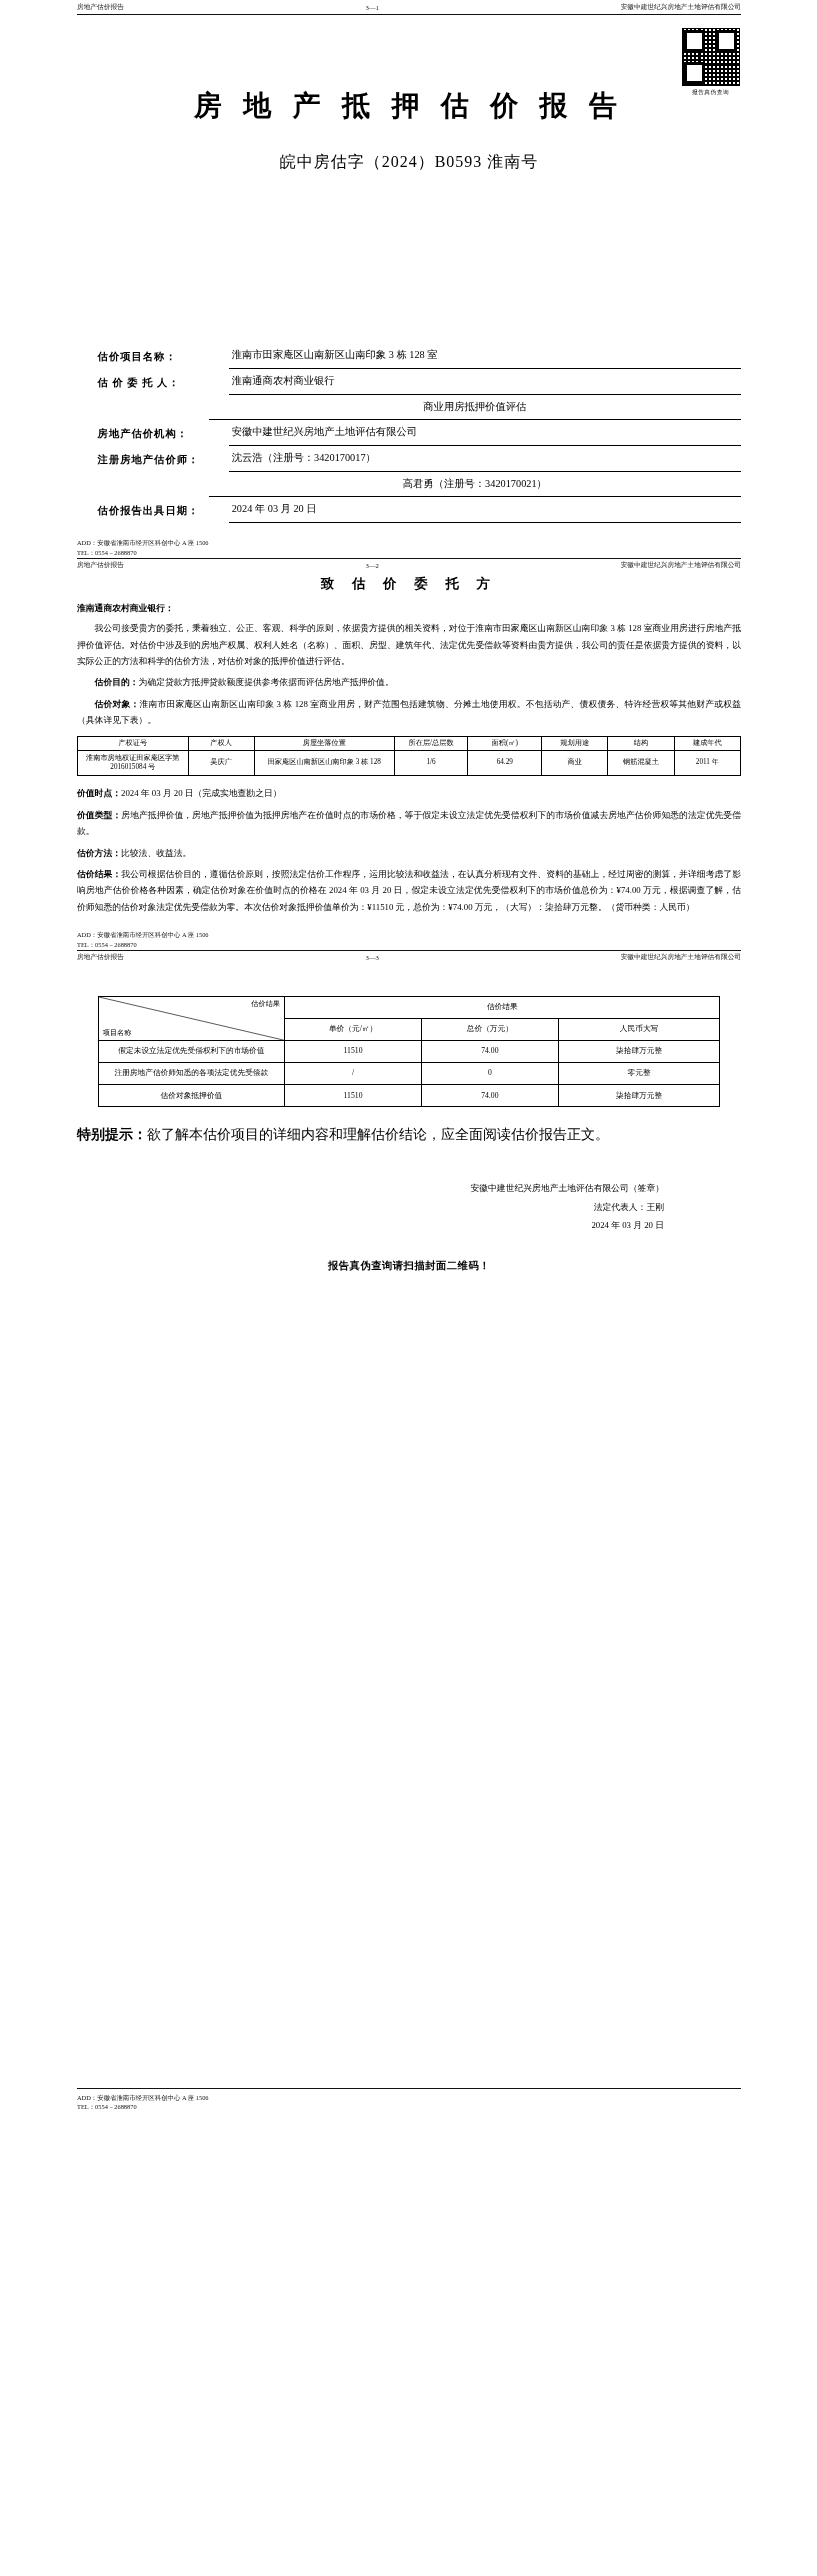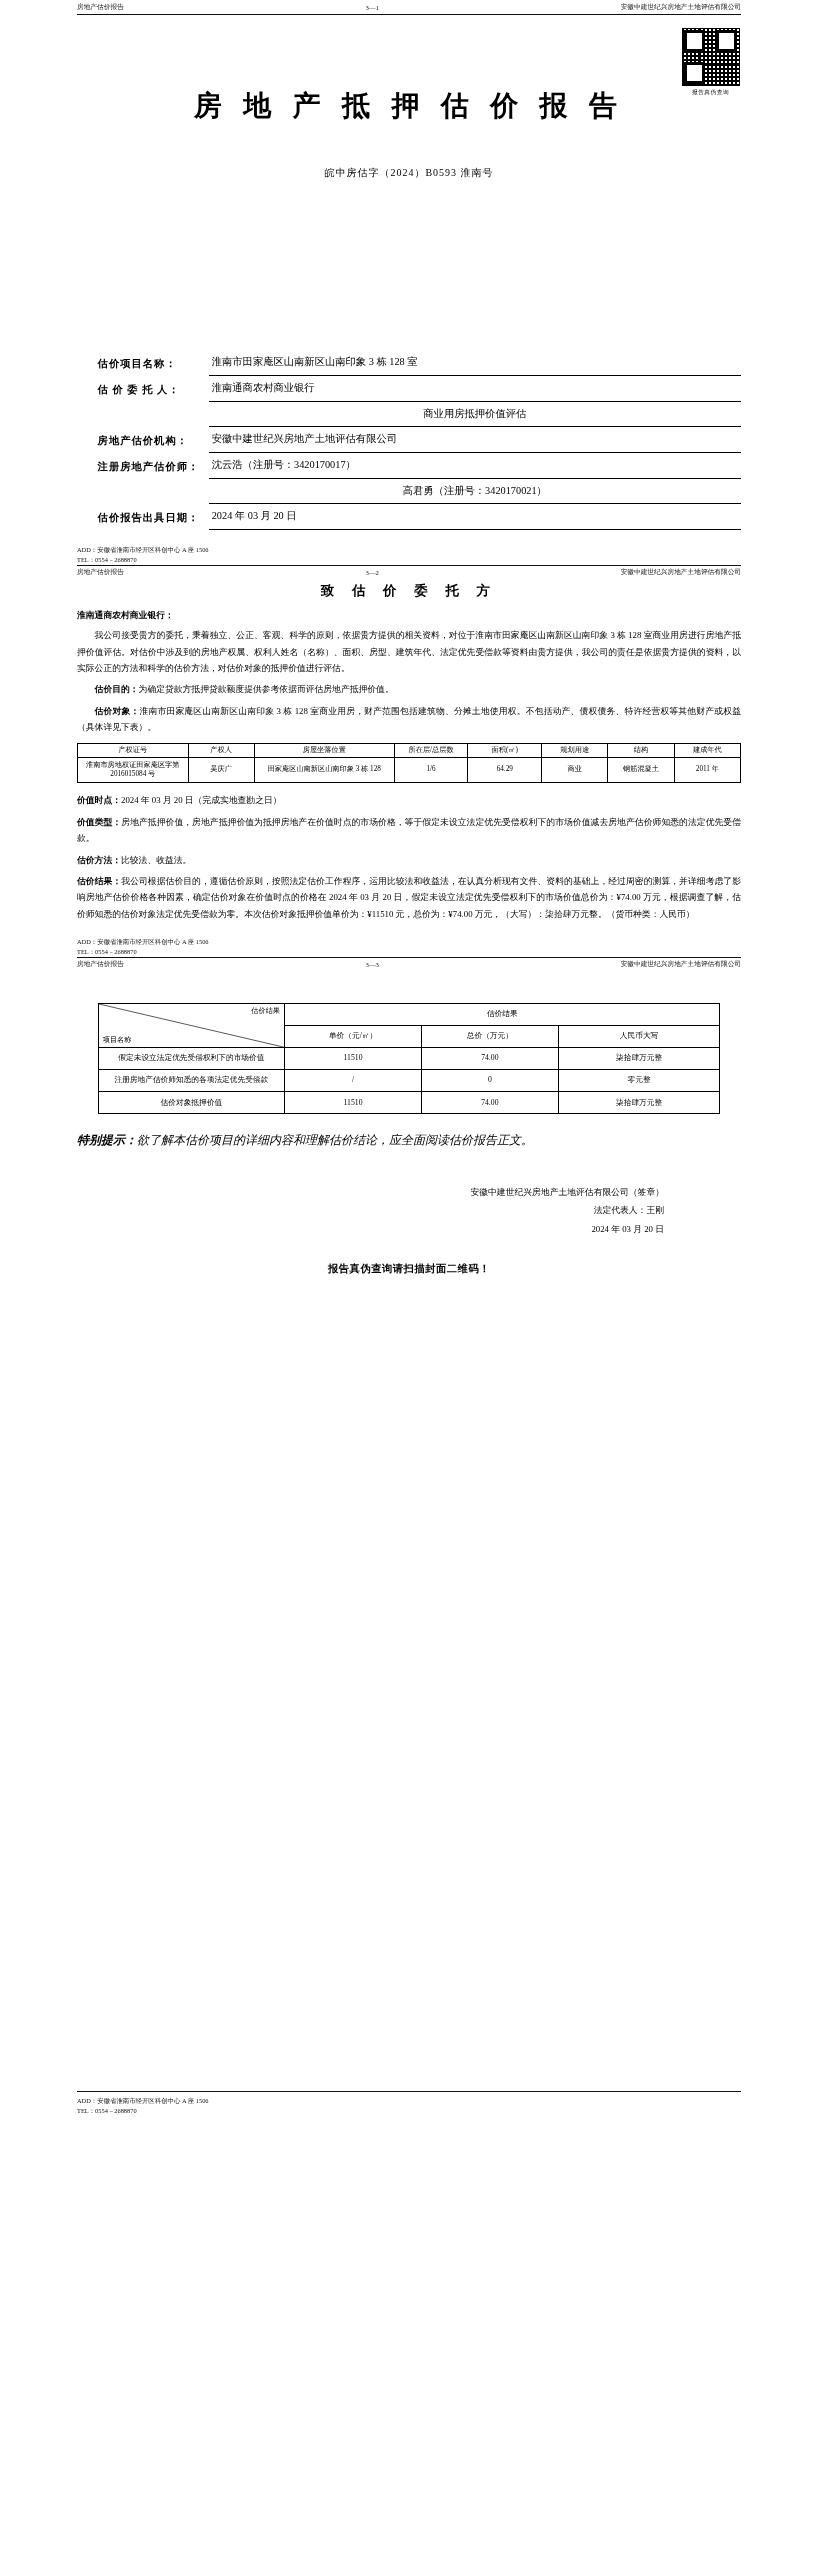--- a/index.html
+++ b/index.html
@@ -73,32 +73,32 @@
   .main-title{
     text-align:center;
     font-size:28px;
     font-weight:bold;
     letter-spacing:7.2px;
     margin:72px 0 0 0;
     font-family:"Liberation Serif","DejaVu Serif",serif;
   }
   .sub-title{
     text-align:center;
-    font-size:10px;
-    margin:41px 0 0 0;
+    font-size:16px;
+    margin:27px 0 0 0;
     letter-spacing:1px;
   }
   
   .info-block{
     margin:170px 0 0 0;
     padding-left:20.6px;
     font-size:10.3px;
     line-height:2.3;
   }
-  .info-row{display:flex;align-items:flex-end;}
+  .info-row{display:flex;align-items:flex-end;gap:20px;}
   .info-label{
     width:111px;
     letter-spacing:1px;
     font-weight:bold;
     flex:0 0 auto;
   }
   .info-val{
     flex:1 1 auto;
     border-bottom:0.8px solid #000;
     text-align:left;
@@ -165,21 +165,21 @@
     font-size:8.8px;
     line-height:2.1;
   }
   .center-bold{
     text-align:center;
     font-size:10.3px;
     font-weight:bold;
     margin-top:24px;
     letter-spacing:0.5px;
   }
-  .notice{font-size:12px;line-height:1.9;margin-top:14.4px;text-align:justify;font-style:italic;}
+  .notice{font-size:14px;line-height:1.9;margin-top:14.4px;text-align:justify;}
   .spacer-lg{height:62px;}
   .hr-sec{height:0.5px;background:#111;margin:9.3px 0 0 0;}
 </style>
 </head>
 <body>
 
 <div class="page">
 
   <div class="sheet">
     <div class="runhead">

